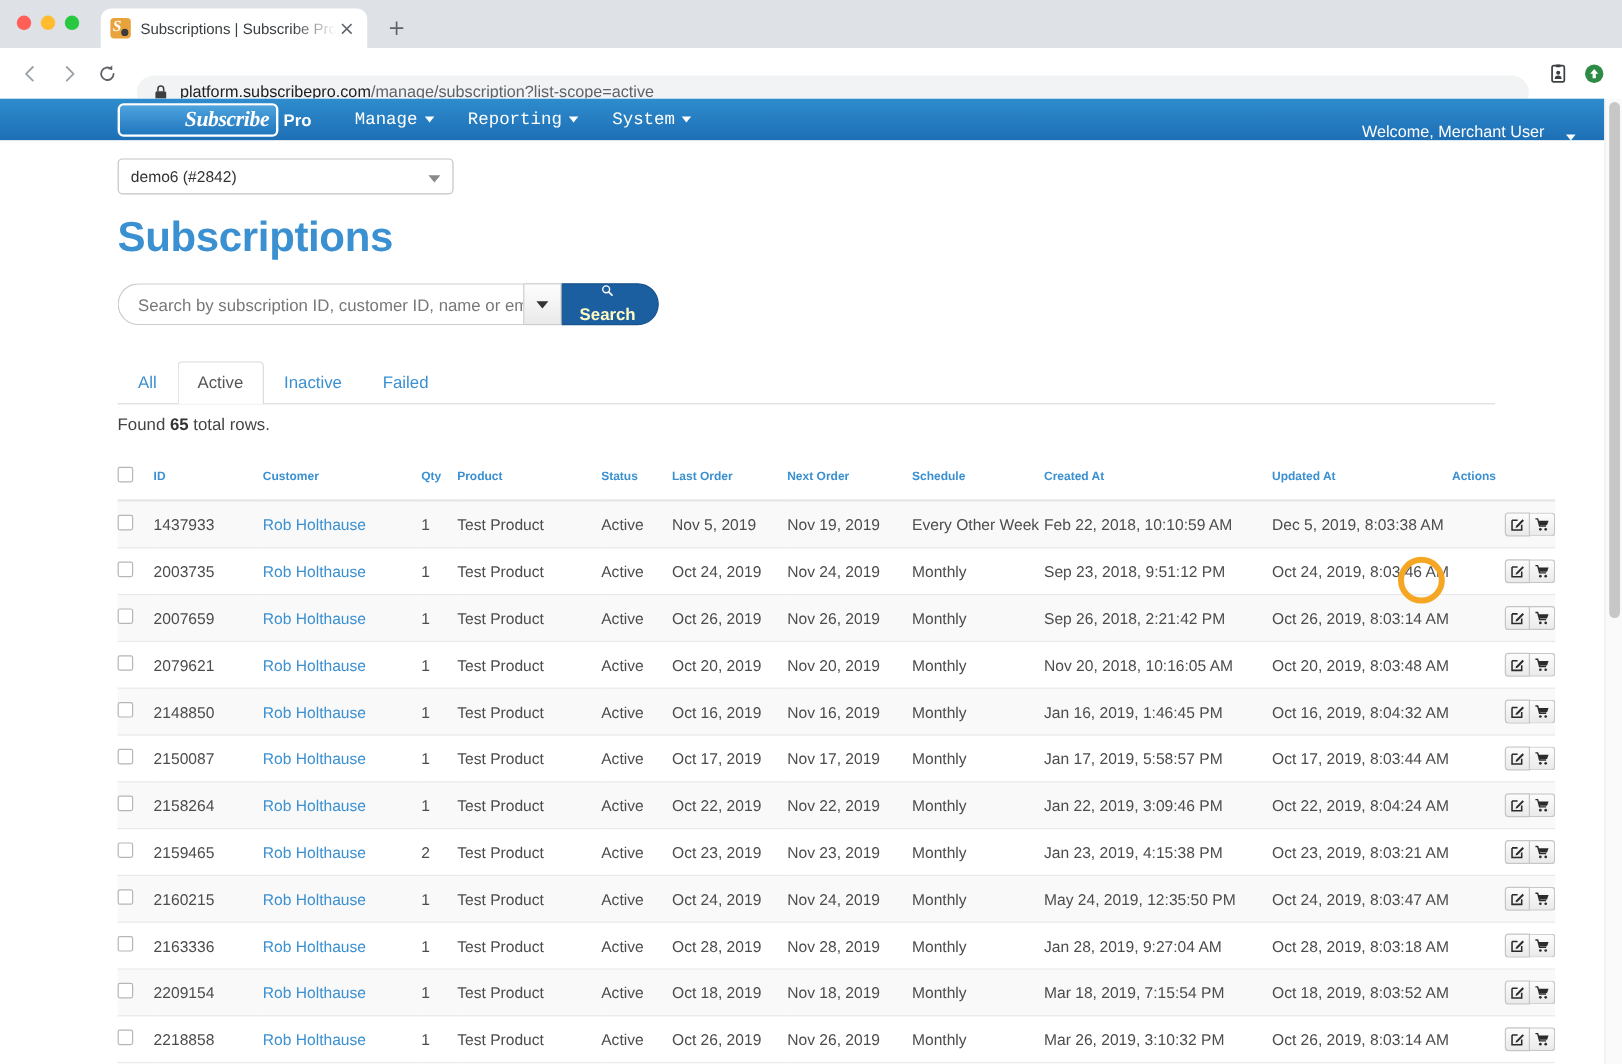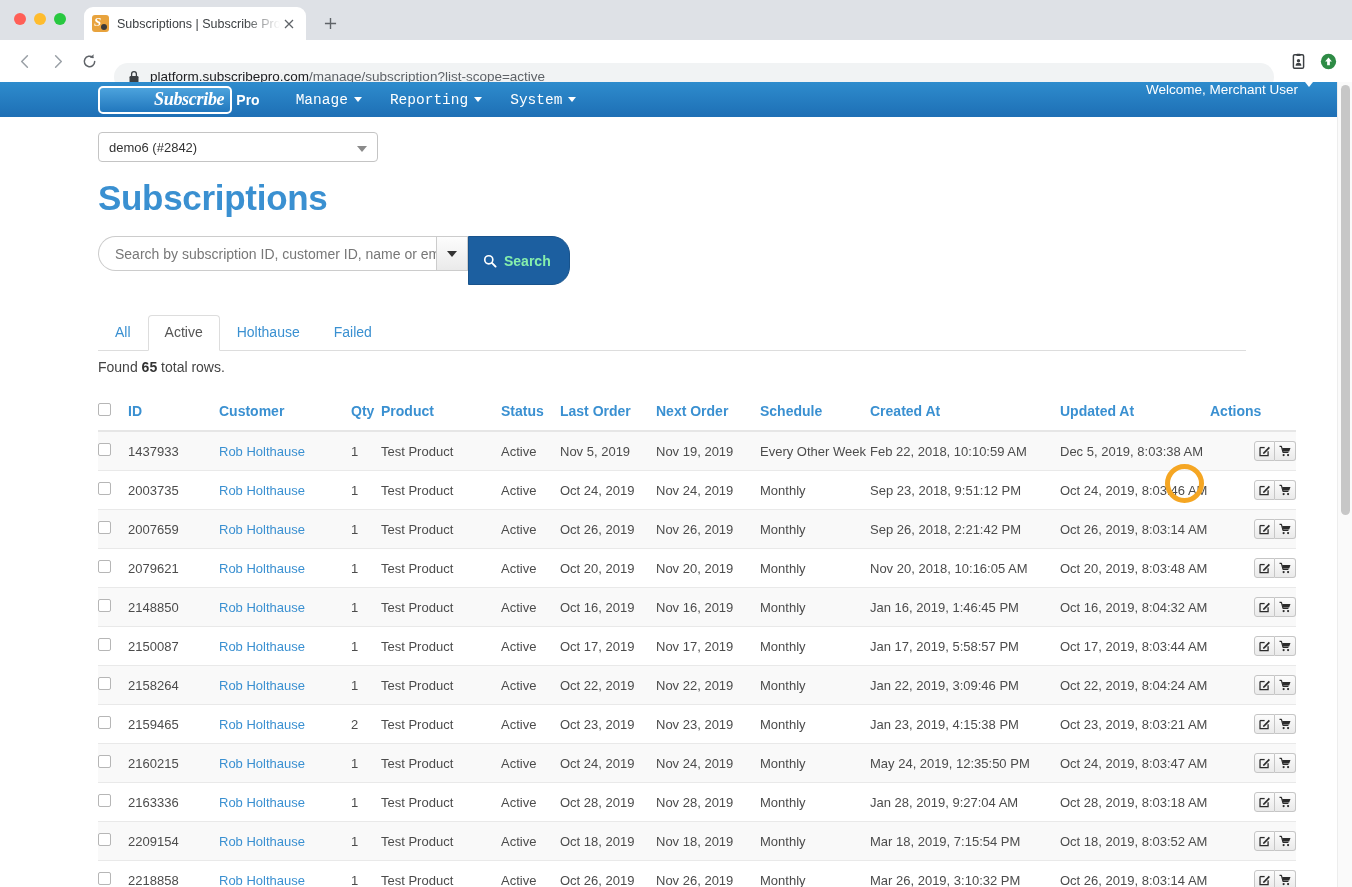--- a/index.html
+++ b/index.html
@@ -166,21 +166,21 @@
   .navlink {
     color: #ffffff; font-size: 14.5px;
     padding: 0 14px; height: 35px;
     display: flex; align-items: center; gap: 6px;
     white-space: nowrap;
     font-family: Liberation Mono, monospace;
   }
   .caret { width:0;height:0;border-left:4px solid transparent;border-right:4px solid transparent;border-top:5px solid #ffffff; display:inline-block; }
   .nav-right {
     position: absolute; right: 24px; top: 0; height: 35px;
-    display: flex; align-items: flex-start; gap: 7px;
+    display: flex; align-items: flex-end; gap: 18px;
     color: #ffffff; font-size: 13.5px;
   }
 
   
   .page {
     width: 1337px;
     padding: 10px 0 0 0;
     position: relative;
     background: #fff;
   }
@@ -223,27 +223,28 @@
     overflow: hidden; white-space: nowrap;
   }
   .search-toggle {
     width: 32px; height: 35px;
     border: 1px solid #ccc;
     background: linear-gradient(to bottom, #fdfdfd, #eaeaea);
     display: flex; align-items: center; justify-content: center;
   }
   .search-toggle .c { width:0;height:0;border-left:5px solid transparent;border-right:5px solid transparent;border-top:6px solid #333; }
   .search-btn {
-    height: 49px;
+    height: 35px;
     background: #1c5fa0;
     border: 1px solid #18538c;
     border-radius: 0 18px 18px 0;
-    color: #86efac; font-size: 14px; font-weight: bold;
+    color: #fef9c3; font-size: 14px; font-weight: bold;
     display: flex; align-items: center; gap: 7px;
     padding: 0 18px 0 14px;
+    flex-direction: column;
   }
   .search-btn svg { width: 14px; height: 14px; }
 
   
   .tabs {
     display: flex; align-items: flex-end;
     border-bottom: 1px solid #ddd;
     height: 36px;
     margin-bottom: 8px;
   }
@@ -264,21 +265,21 @@
   .found {
     font-size: 14px; color: #444;
     margin-bottom: 28px;
   }
   .found b { font-weight: bold; color: #333; }
 
   
   table.sub-table { width: 1148px; border-collapse: collapse; table-layout: fixed; }
   table.sub-table th {
     text-align: left;
-    font-size: 14px;
+    font-size: 10px;
     color: #3a90d1;
     font-weight: bold;
     padding: 0 0 11px 0;
     border-bottom: 2px solid #e6e6e6;
     white-space: nowrap;
   }
   table.sub-table td {
     font-size: 13px;
     color: #4c4c4c;
     padding: 9px 0;
@@ -457,21 +458,21 @@
               <circle cx="6.6" cy="6.6" r="4.6" fill="none" stroke="#fff" stroke-width="1.9"></circle>
               <path d="M10.2 10.2 L14.4 14.4" stroke="#fff" stroke-width="2.2" stroke-linecap="round"></path>
             </svg>
             <span>Search</span>
           </div>
         </div>
 
         <div class="tabs">
           <div class="t">All</div>
           <div class="t active">Active</div>
-          <div class="t">Holthause</div>
+          <div class="t">Inactive</div>
           <div class="t">Failed</div>
         </div>
 
         <div class="found">
           <span>Found</span>
           <b>65</b>
           <span>total rows.</span>
         </div>
 
         <table class="sub-table">

